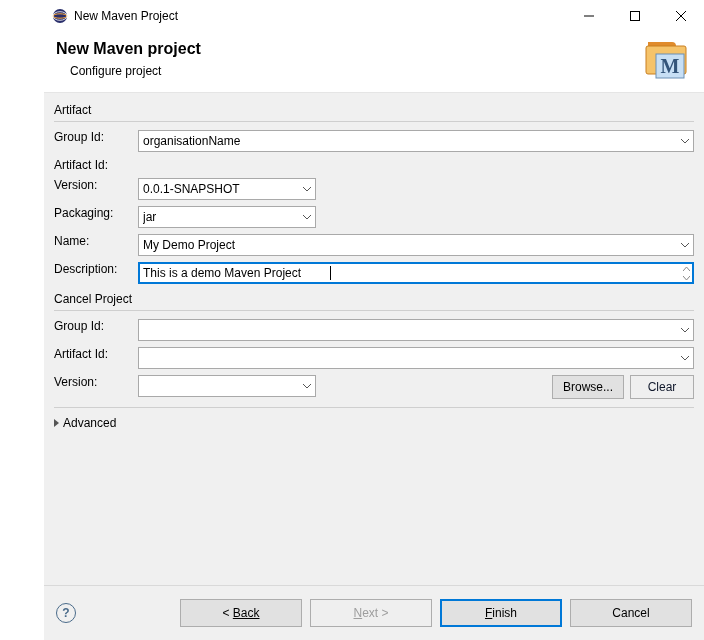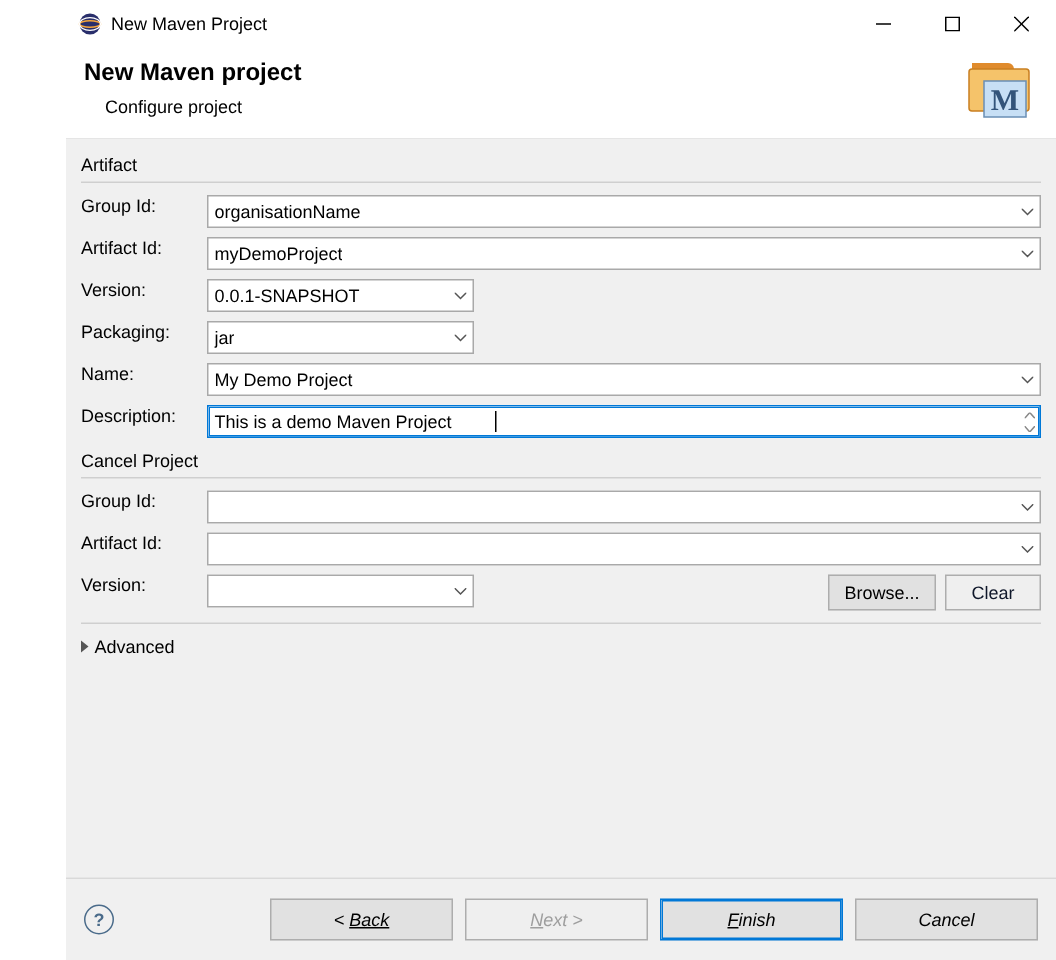--- a/index.html
+++ b/index.html
@@ -203,21 +203,20 @@
   }
   .footer .spacer { flex: 1; }
   .footer-btn {
     width: 122px;
     height: 28px;
     margin-left: 8px;
     border: 1px solid #adadad;
     background: #e1e1e1;
     font-family: inherit;
     font-size: 12px;
-    font-style: italic;
   }
   .footer-btn.primary {
     border-color: #0078d7;
     box-shadow: inset 0 0 0 1px #0078d7;
     background: #e1e1e1;
   }
   .footer-btn.disabled {
     color: #9e9e9e;
     background: #efefef;
   }
@@ -292,30 +291,20 @@
               <svg width="8" height="6">
                   <polyline points="0,0 4,4 8,0" fill="none" stroke="#555" stroke-width="1"></polyline>
                 </svg>
             </span>
           </div>
         </div>
       </div>
 
       <div class="form-row">
         <label>Artifact Id:</label>
-        <div class="field">
-          <div class="combo full">
-            <span class="val">myDemoProject</span>
-            <span class="chev">
-              <svg width="8" height="6">
-                  <polyline points="0,0 4,4 8,0" fill="none" stroke="#555" stroke-width="1"></polyline>
-                </svg>
-            </span>
-          </div>
-        </div>
       </div>
 
       <div class="form-row">
         <label>Version:</label>
         <div class="field">
           <div class="combo short">
             <span class="val">0.0.1-SNAPSHOT</span>
             <span class="chev">
               <svg width="8" height="6">
                   <polyline points="0,0 4,4 8,0" fill="none" stroke="#555" stroke-width="1"></polyline>

